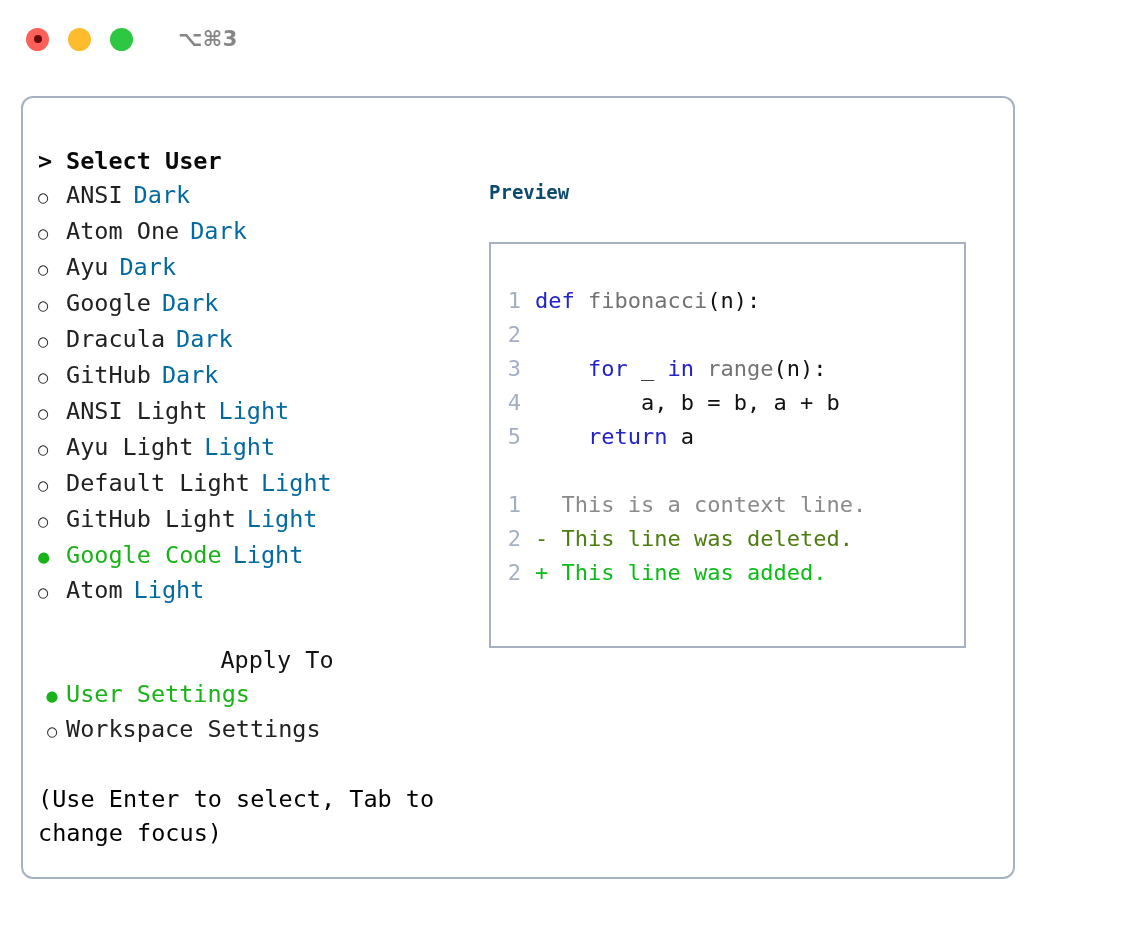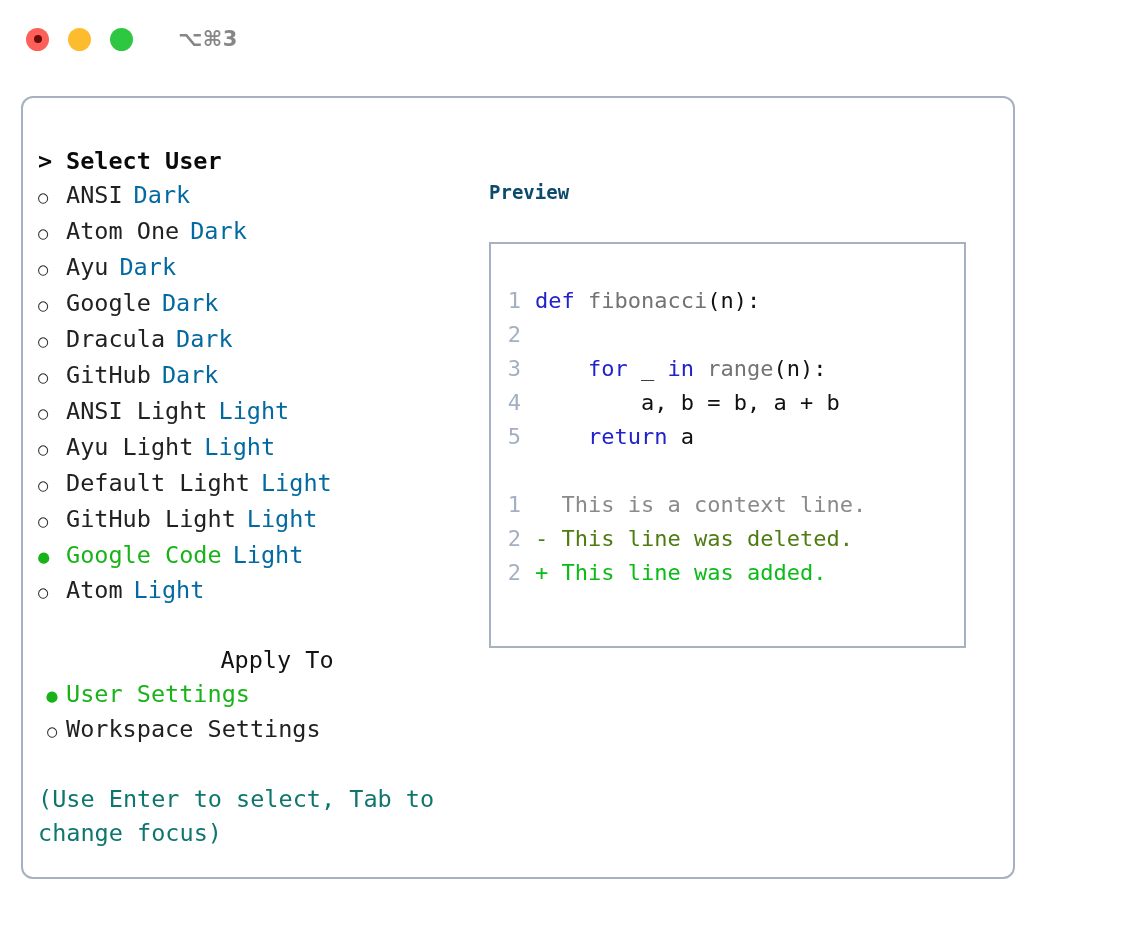--- a/index.html
+++ b/index.html
@@ -145,21 +145,21 @@
     font-size: 23.5px;
     color: #121212;
     line-height: 34px;
     padding-left: 28px;
     white-space: pre;
   }
 
   .hint {
     margin-top: 34px;
     font-size: 23.5px;
-    color: #0f766e;
+    color: #000000;
     line-height: 34px;
     width: 420px;
     white-space: pre-wrap;
   }
 
   
   .right-col {
     position: absolute;
     left: 466px;
     top: 46px;

